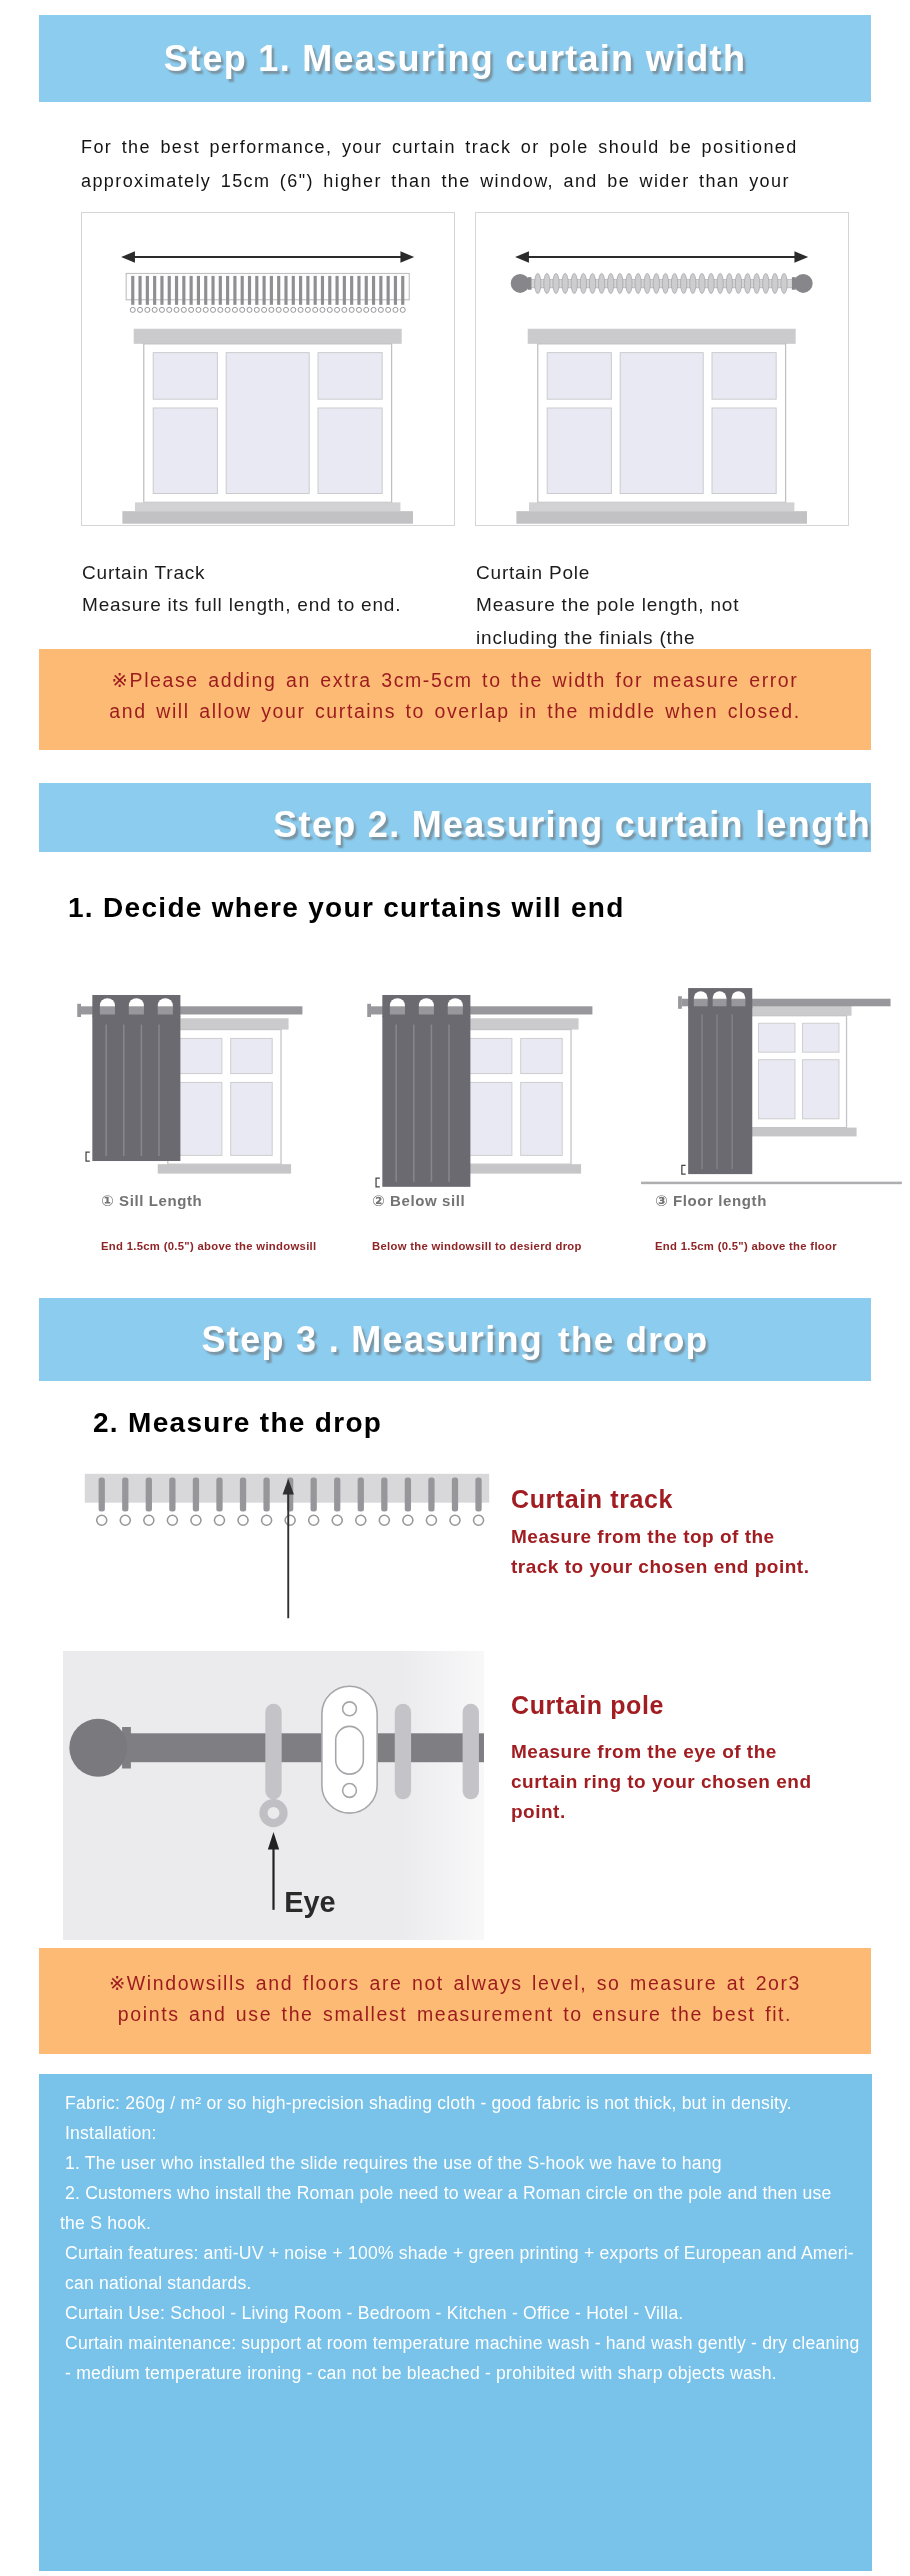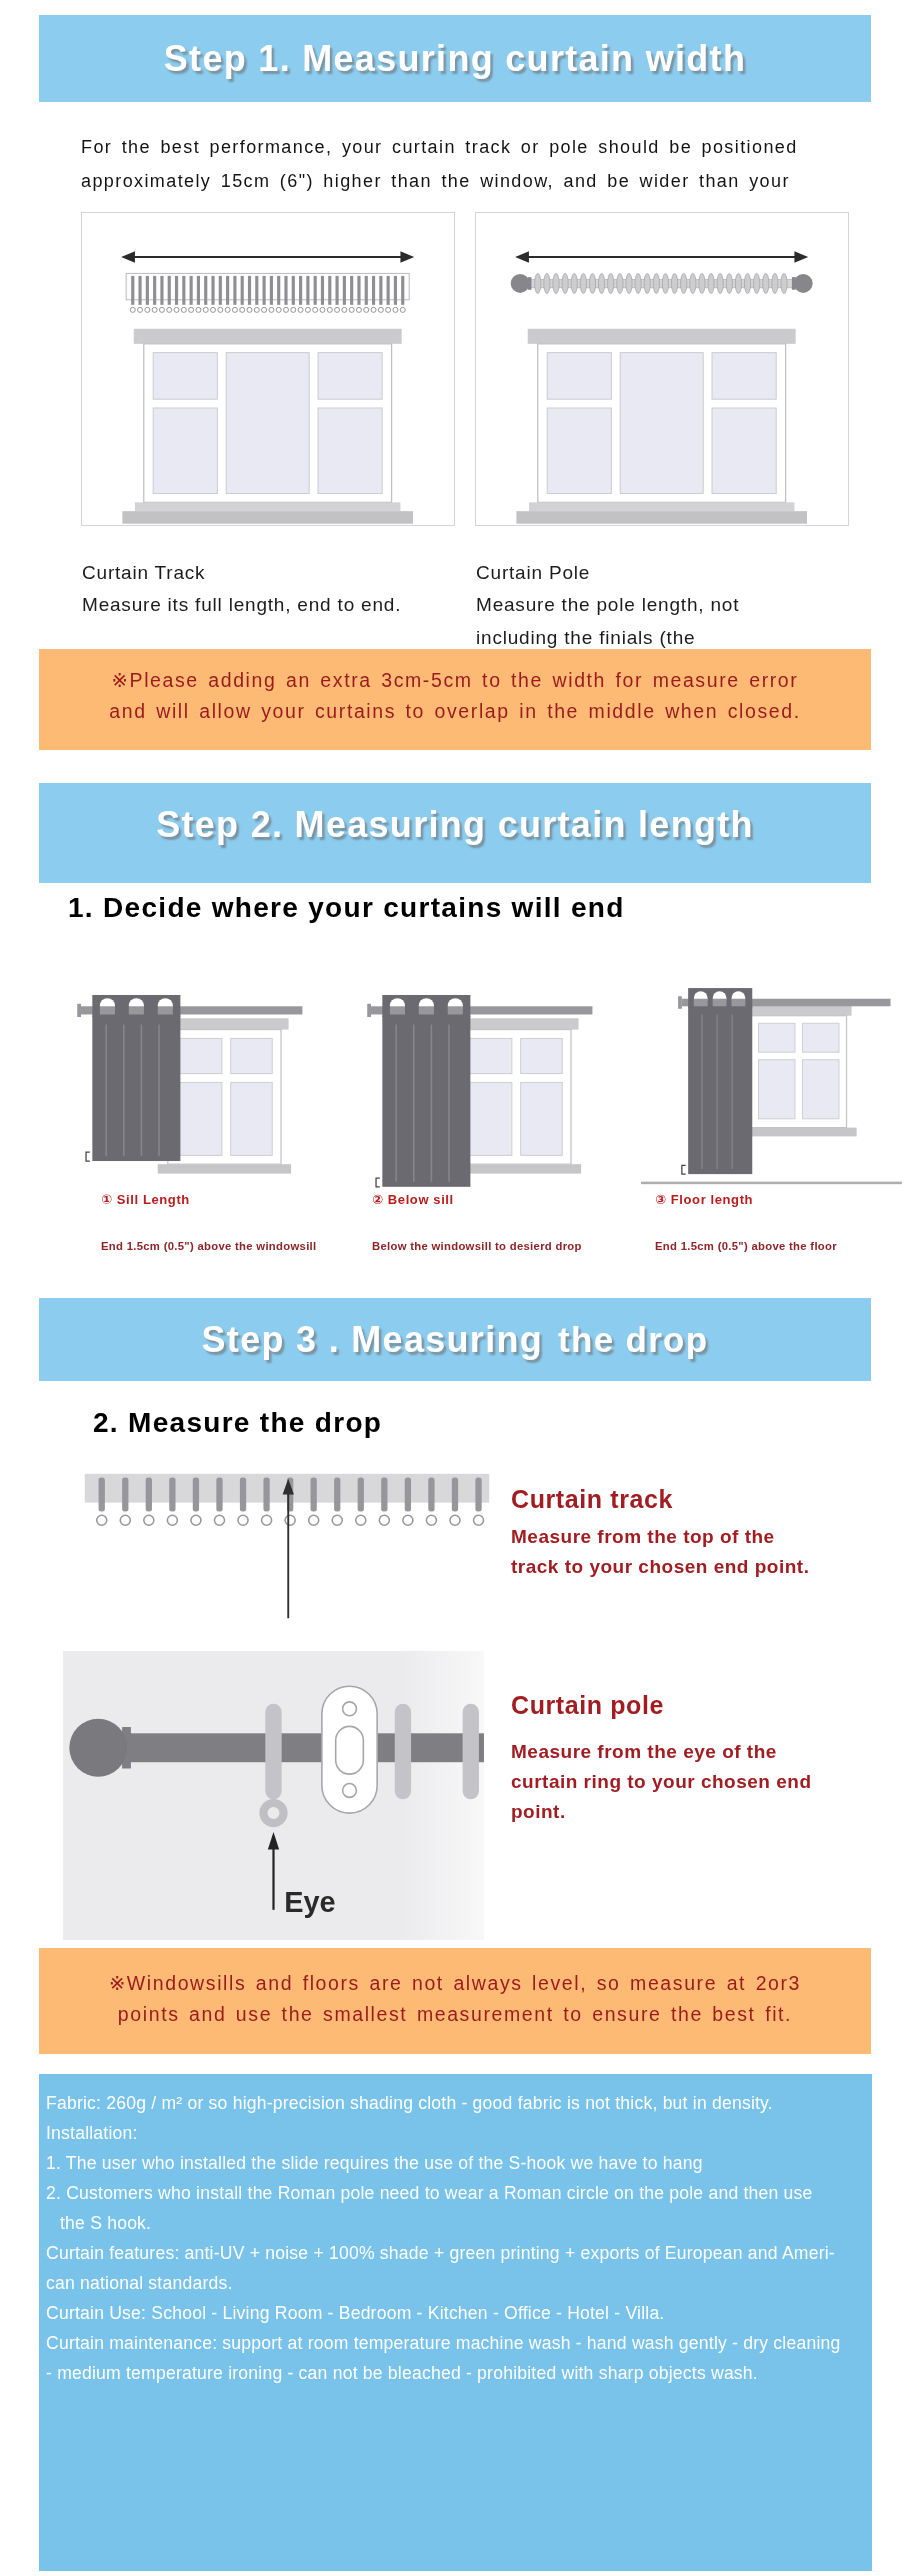--- a/index.html
+++ b/index.html
@@ -32,33 +32,33 @@
 
   
   .note-banner{
     left:39px;width:832px;background:#fdba74;text-align:center;
   }
   .note-line{color:#9B1B1E;font-size:19.5px;font-weight:500;letter-spacing:1.6px;word-spacing:2.5px;line-height:31px;white-space:nowrap;}
 
   .big-heading{color:#000000;font-size:28px;font-weight:bold;letter-spacing:1.3px;white-space:nowrap;}
 
   
-  .opt-label{color:#b91c1c;font-size:13px;font-weight:bold;letter-spacing:0.6px;white-space:nowrap;}
+  .opt-label{color:#737373;font-size:15px;font-weight:bold;letter-spacing:0.6px;white-space:nowrap;}
   .opt-desc{color:#8F2426;font-size:11.3px;font-weight:bold;letter-spacing:0.3px;white-space:nowrap;}
 
   
   .red-title{color:#A11D21;font-size:25px;font-weight:bold;letter-spacing:0.6px;white-space:nowrap;}
   .red-body{color:#A11D21;font-size:19px;font-weight:bold;letter-spacing:0.5px;line-height:30px;white-space:nowrap;}
 
   
   .details-box{
     left:39px;top:2074px;width:833px;height:497px;background:#79C3EA;
   }
   .detail-line{
-    color:#ffffff;font-size:17.6px;letter-spacing:0.2px;line-height:30px;white-space:nowrap;padding-left:7px;
+    color:#ffffff;font-size:17.6px;letter-spacing:0.2px;line-height:30px;white-space:nowrap;padding-left:26px;
   }
   .detail-line.indent{padding-left:21px;}
   .details-inner{padding-top:14px;}
 
   svg{display:block;}
 </style>
 </head>
 <body>
 
 <div id="page">
@@ -231,21 +231,21 @@
 
   <div class="abs caption-title" style="left:476px;top:562px;">Curtain Pole</div>
   <div class="abs caption-body" style="left:476px;top:594px;">Measure the pole length, not</div>
   <div class="abs caption-body" style="left:476px;top:627px;">including the finials (the</div>
 
   <div class="abs note-banner" style="top:649px;height:101px;">
     <div class="note-line" style="margin-top:16.4px;">※Please adding an extra 3cm-5cm to the width for measure error</div>
     <div class="note-line">and will allow your curtains to overlap in the middle when closed.</div>
   </div>
 
-  <div class="abs step-banner" style="top:783px;height:100px;line-height:83px;">
+  <div class="abs step-banner" style="top:783px;height:69px;line-height:83px;text-align:right;">
     <span>Step 2. Measuring curtain length</span>
   </div>
 
   <div class="abs big-heading" style="left:68px;top:892px;">1. Decide where your curtains will end</div>
 
   <div class="abs" style="left:72px;top:978px;">
     <svg width="252" height="217" viewBox="0 0 400 345">
       <rect x="138" y="64" width="206" height="18" fill="#cbcbcd"></rect>
       <rect x="152" y="82" width="180" height="214" fill="#ffffff" stroke="#c4c4c8" stroke-width="2"></rect>
       <rect x="166" y="96" width="72" height="56" fill="#e9e9f4" stroke="#cccccc" stroke-width="1.5"></rect>

